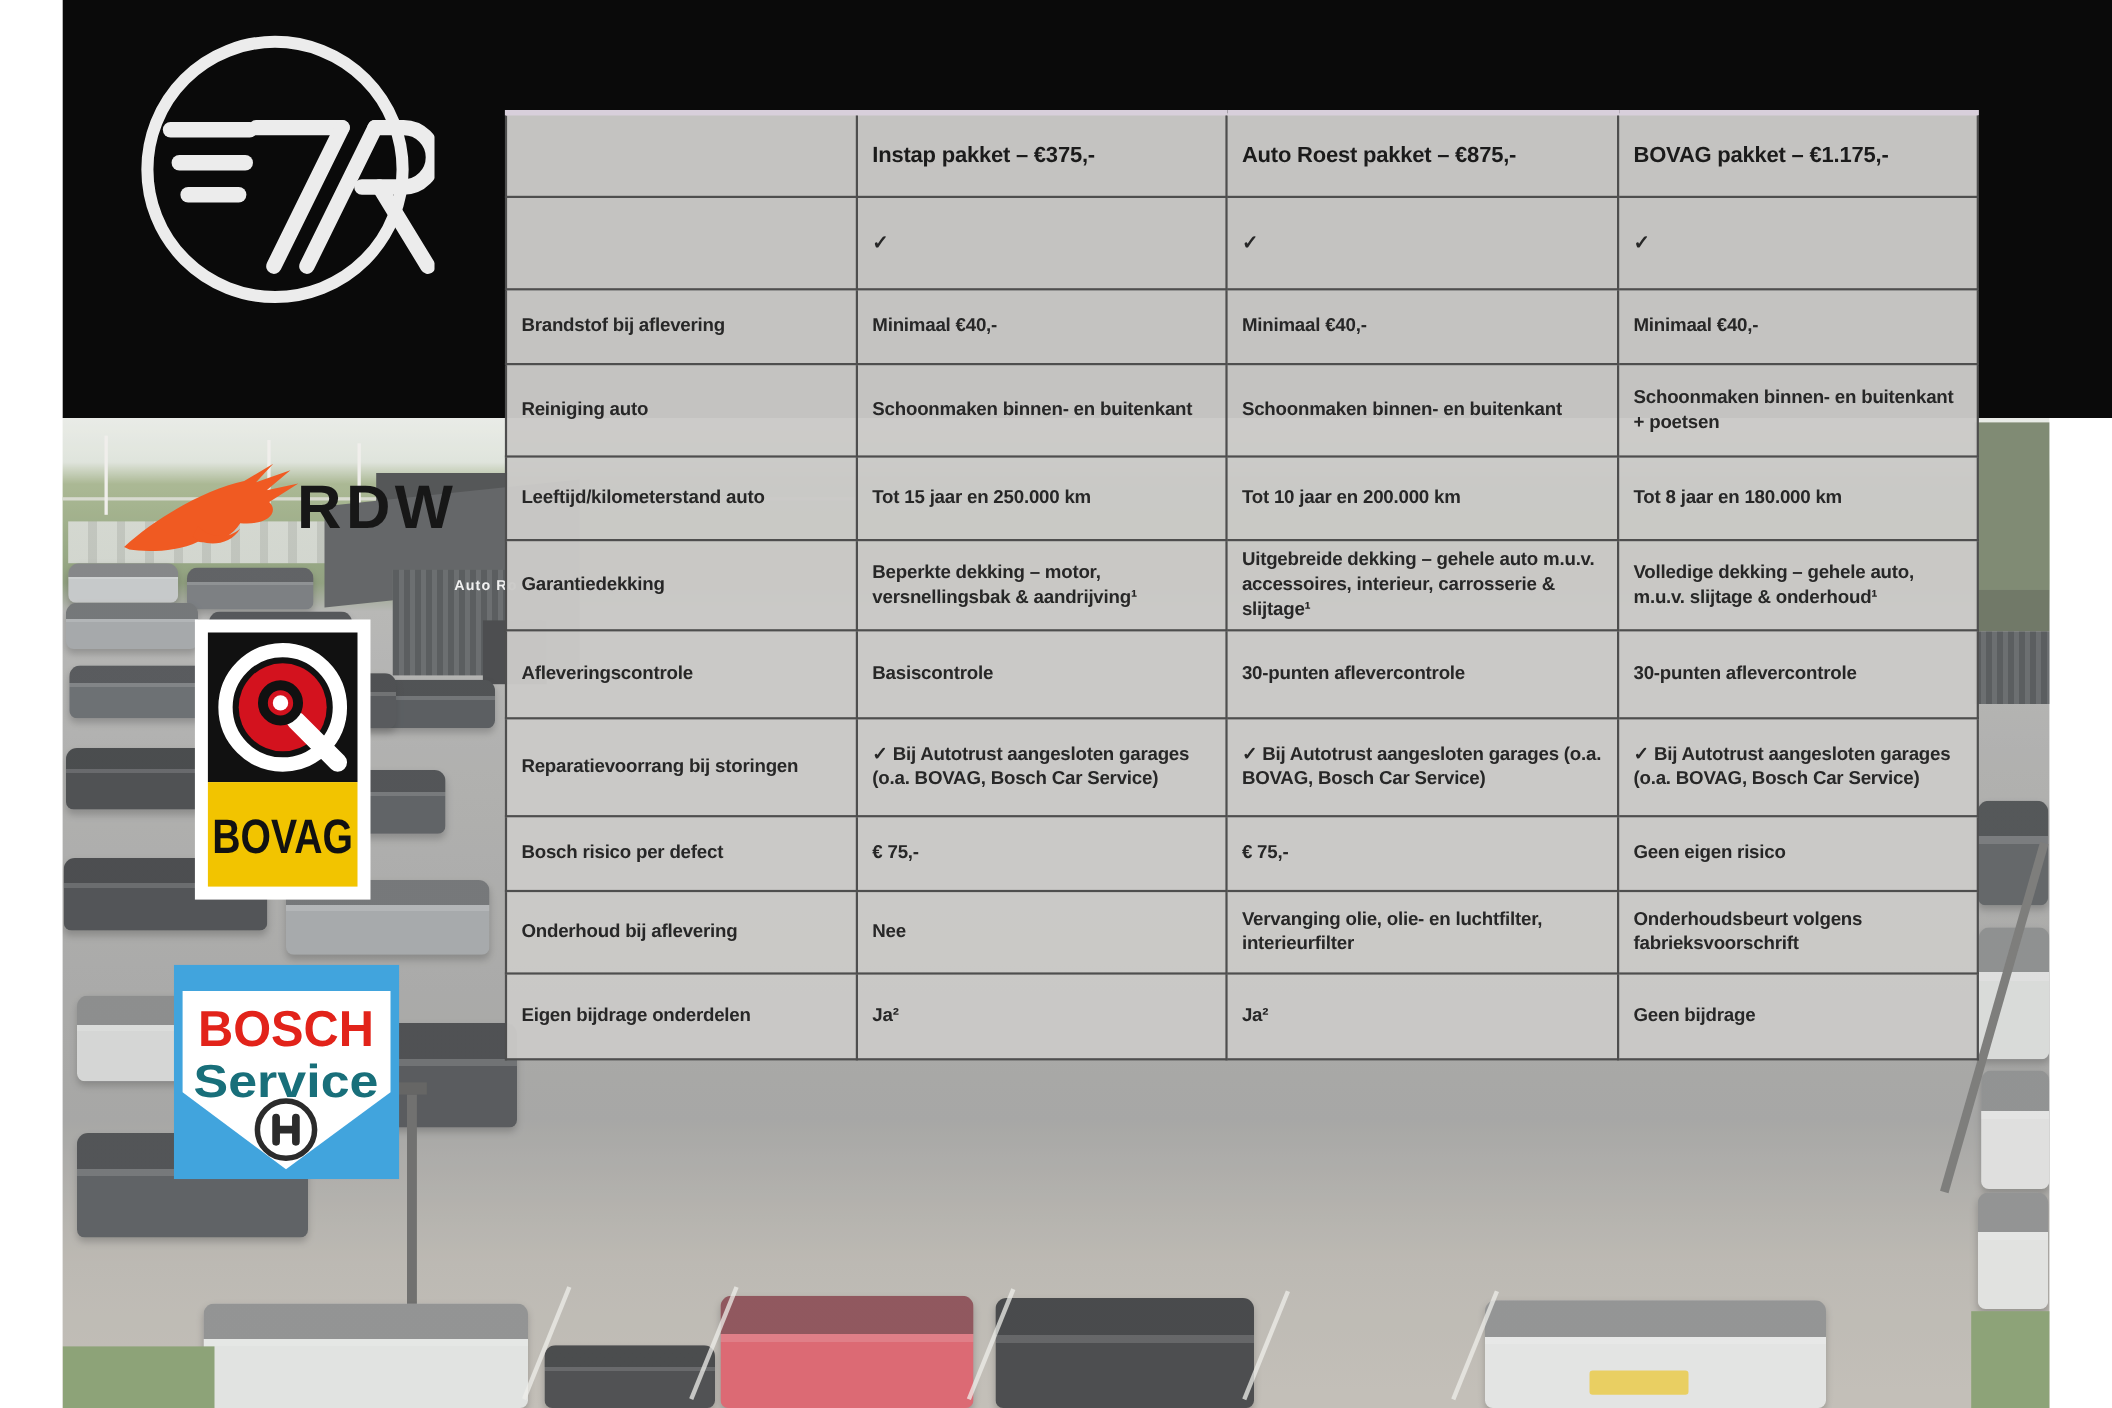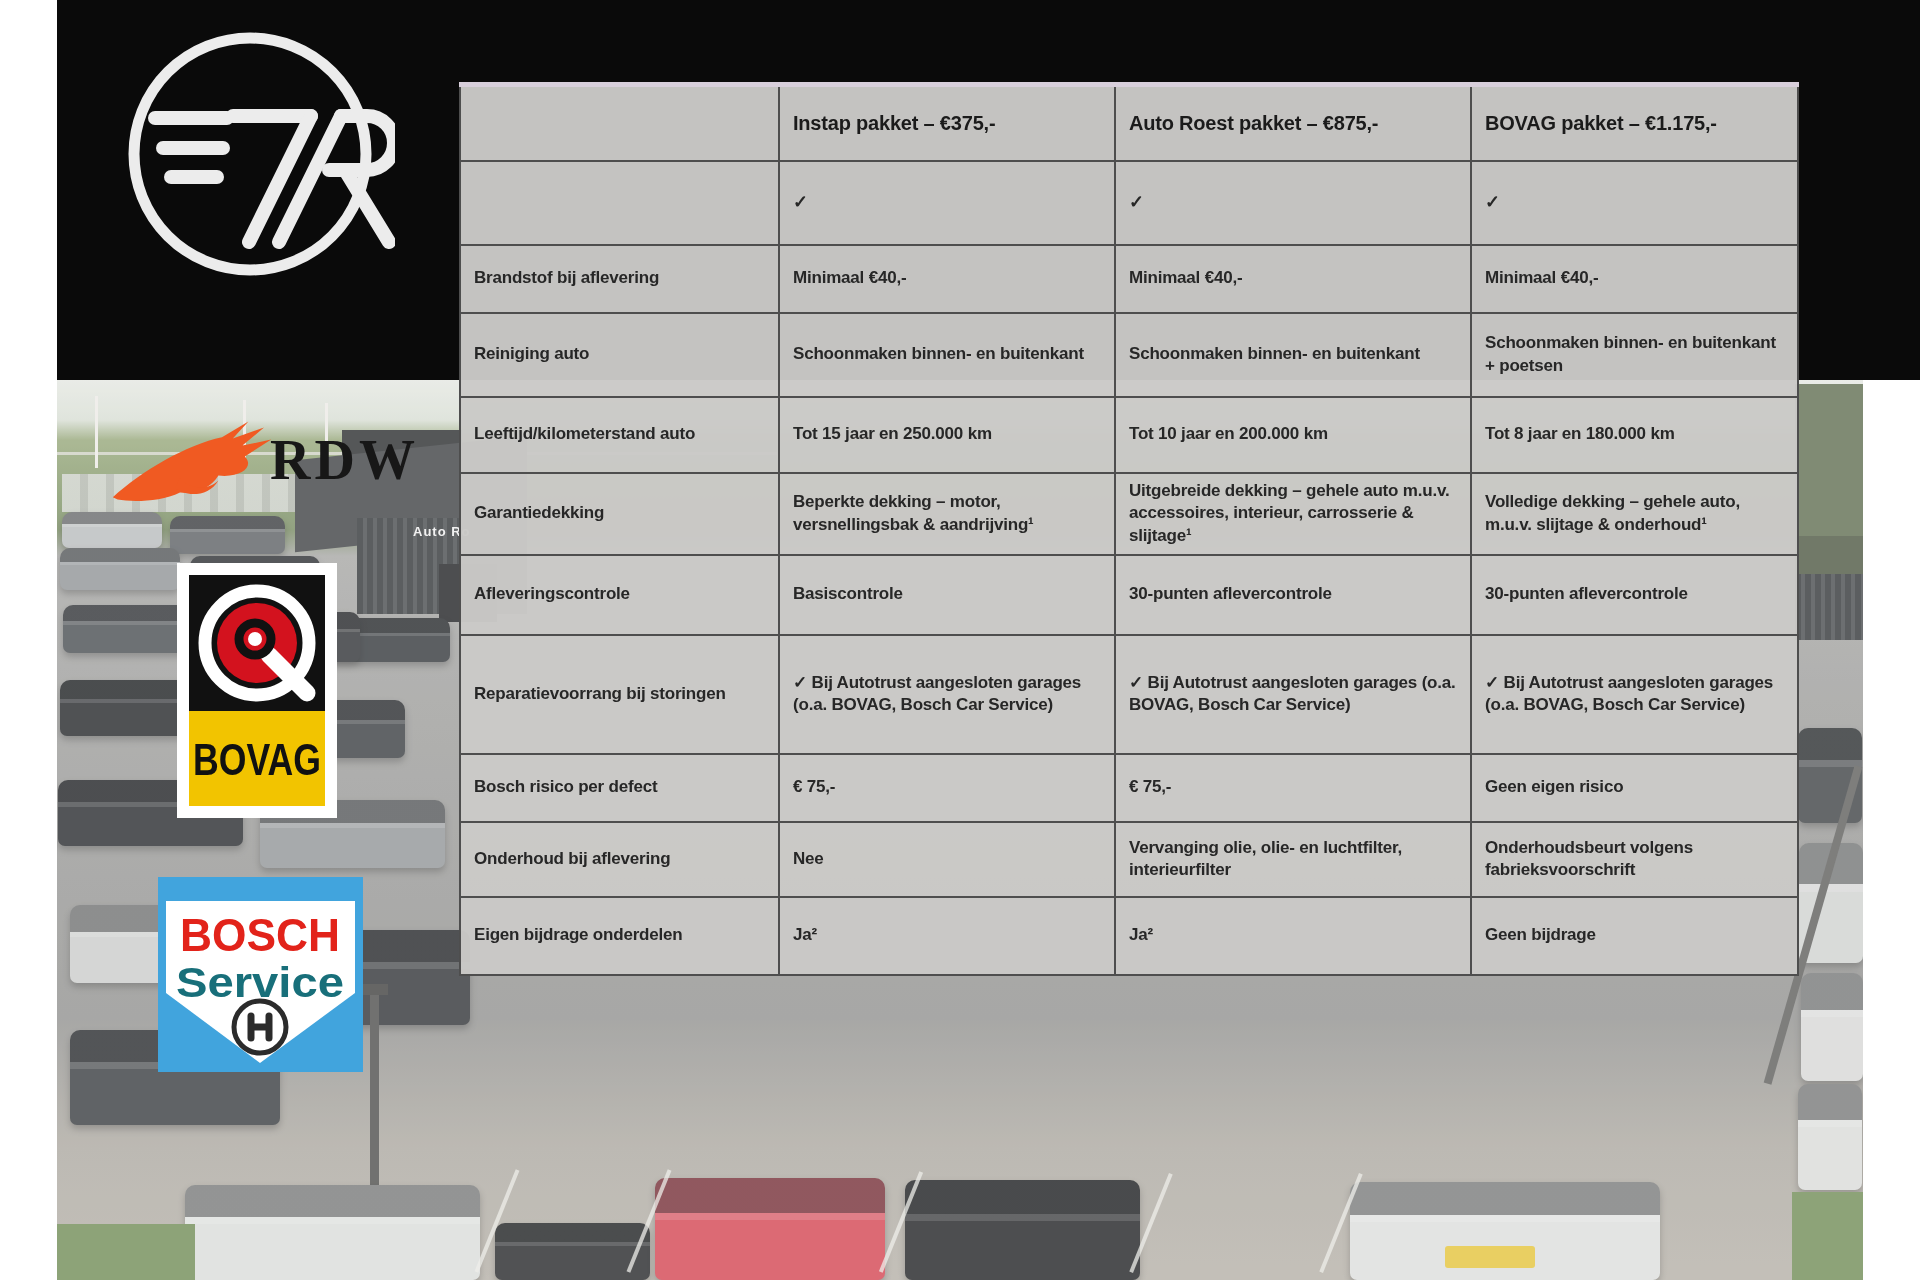--- a/index.html
+++ b/index.html
@@ -25,24 +25,24 @@
   .stacks{background:repeating-linear-gradient(90deg,#d4d6d3 0 18px,#b9bbb8 18px 26px);}
 
   
   .ar-logo{position:absolute;left:105px;top:22px;width:290px;height:272px;}
   .ar-name{position:absolute;left:75px;top:320px;width:370px;text-align:center;
      color:#f2f2f2;font-size:34px;font-weight:bold;letter-spacing:6px;white-space:nowrap;}
 
   
   .rdw{position:absolute;left:90px;top:400px;width:340px;height:110px;}
   .rdw-text{position:absolute;left:180px;top:28px;color:#171717;
-     font-family:Liberation Serif, serif;font-weight:bold;font-size:56px;letter-spacing:4px;}
-
-  
-  .pkg-table{position:absolute;left:459px;top:82px;width:1338px;border-collapse:collapse;
+     font-family:Liberation Sans, sans-serif;font-weight:bold;font-size:56px;letter-spacing:4px;}
+
+  
+  .pkg-table{position:absolute;left:459px;top:100px;width:1338px;border-collapse:collapse;
      table-layout:fixed;}
   .pkg-table th,.pkg-table td{border:2px solid #4e4e4e;background:rgba(202,201,199,.97);
      vertical-align:middle;text-align:left;padding:6px 10px 6px 13px;
      color:#272727;font-weight:bold;font-size:17px;line-height:1.3;letter-spacing:-.2px;}
   .pkg-table th{font-size:20px;color:#1b1b1b;border-top:5px solid #d8cfdb;}
   .pkg-table .chk{font-size:18px;}
 
   .sign-text{position:absolute;color:#eeeeee;font-size:13px;font-weight:bold;letter-spacing:1px;white-space:nowrap;}
 </style>
 </head>
@@ -201,21 +201,21 @@
       <td>Beperkte dekking – motor, versnellingsbak &amp; aandrijving¹</td>
       <td>Uitgebreide dekking – gehele auto m.u.v. accessoires, interieur, carrosserie &amp; slijtage¹</td>
       <td>Volledige dekking – gehele auto, m.u.v. slijtage &amp; onderhoud¹</td>
     </tr>
     <tr style="height:80px;">
       <td>Afleveringscontrole</td>
       <td>Basiscontrole</td>
       <td>30-punten aflevercontrole</td>
       <td>30-punten aflevercontrole</td>
     </tr>
-    <tr style="height:119px;margin-top:48px;">
+    <tr style="height:89px;margin-top:48px;">
       <td>Reparatievoorrang bij storingen</td>
       <td>✓ Bij Autotrust aangesloten garages (o.a. BOVAG, Bosch Car Service)</td>
       <td>✓ Bij Autotrust aangesloten garages (o.a. BOVAG, Bosch Car Service)</td>
       <td>✓ Bij Autotrust aangesloten garages (o.a. BOVAG, Bosch Car Service)</td>
     </tr>
     <tr style="height:68px;">
       <td>Bosch risico per defect</td>
       <td>€ 75,-</td>
       <td>€ 75,-</td>
       <td>Geen eigen risico</td>

